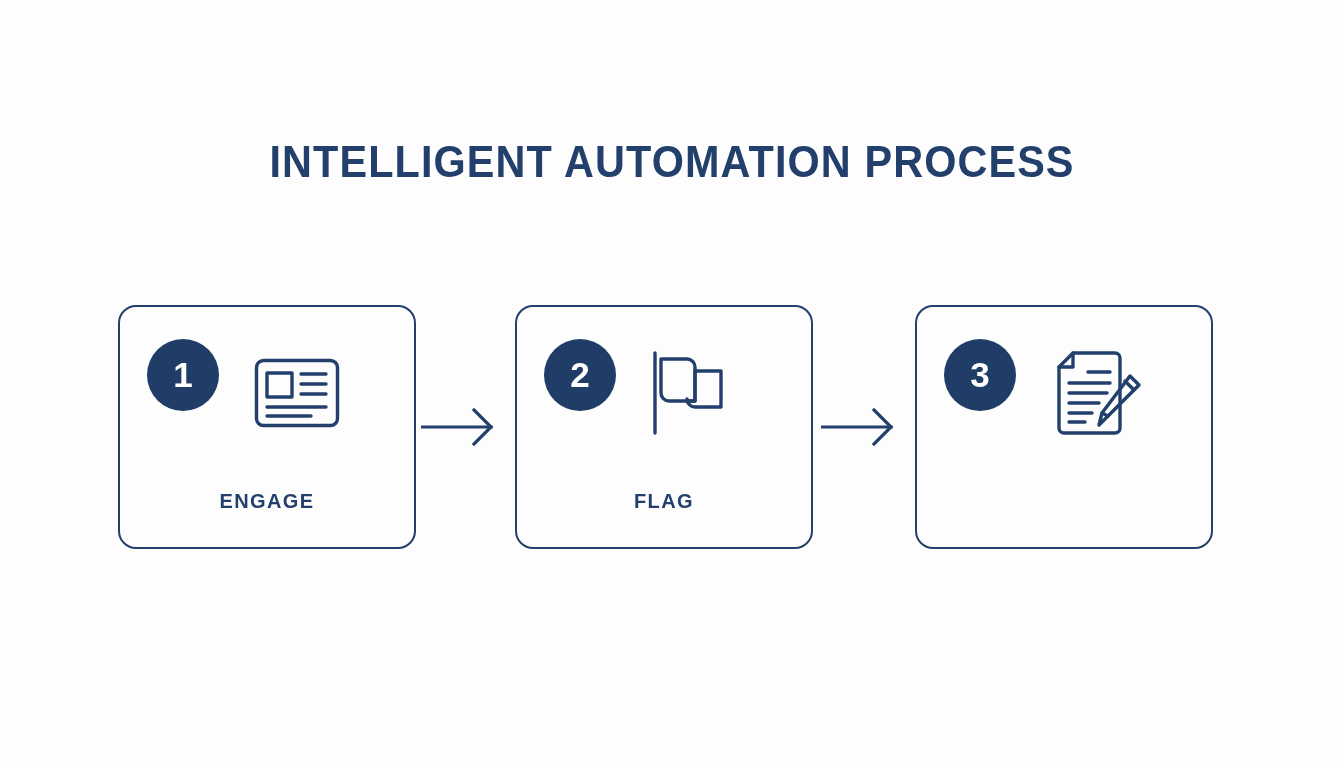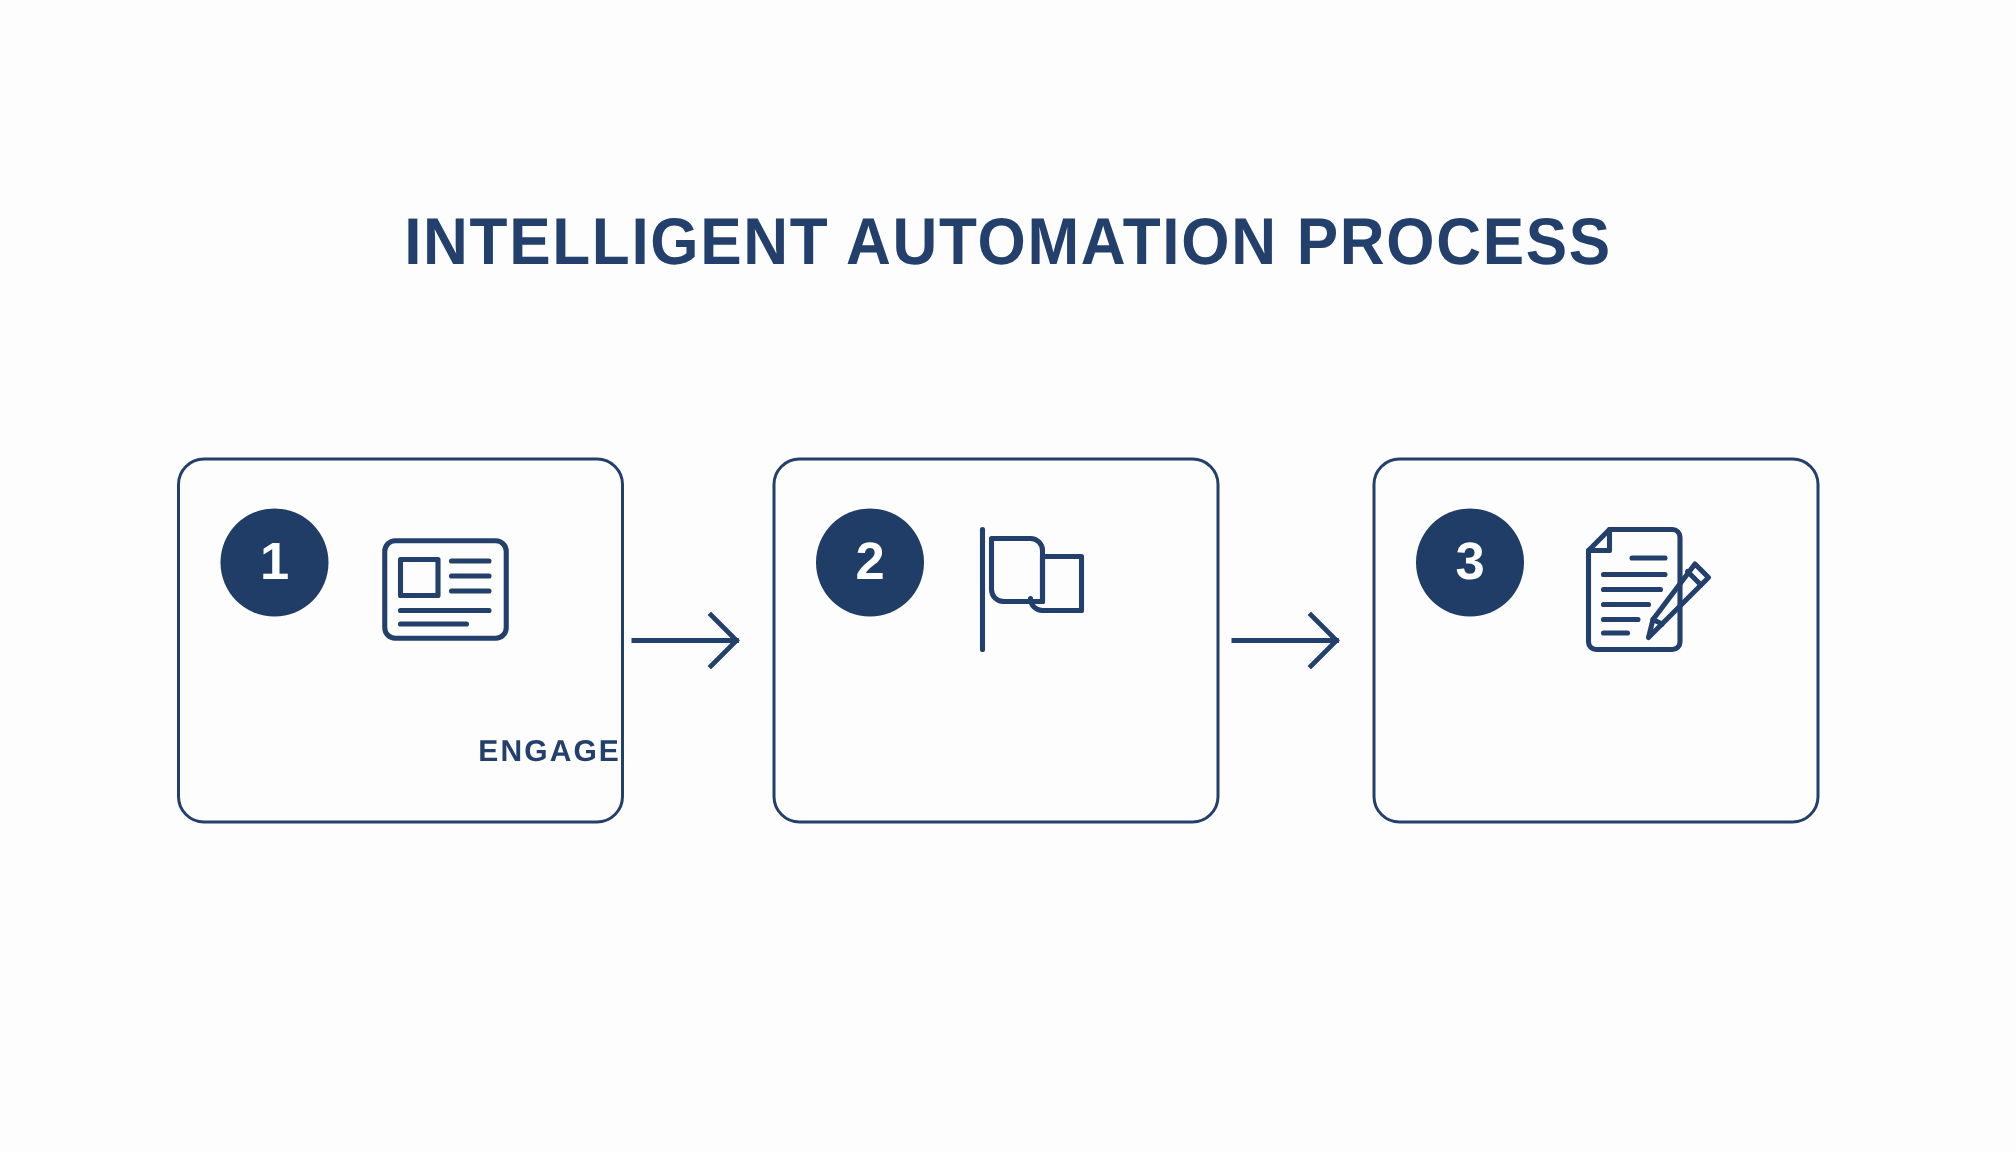--- a/index.html
+++ b/index.html
@@ -91,21 +91,21 @@
   .card-icon svg {
     display: block;
     overflow: visible;
   }
 
   .card-label {
     position: absolute;
     left: 0;
     right: 0;
     top: 183px;
-    text-align: right;
+    text-align: center;
     font-size: 20px;
     font-weight: bold;
     letter-spacing: 1.4px;
     color: #22406b;
   }
 
   
   .arrow {
     position: absolute;
     top: 103px;
@@ -154,20 +154,21 @@
       <div class="badge">2</div>
 
       <div class="card-icon">
         <svg width="74" height="84" viewBox="0 0 74 84" fill="none" stroke="#22406b" stroke-width="3.4" stroke-linecap="round" stroke-linejoin="round">
           <line x1="4" y1="2" x2="4" y2="82"></line>
           <path d="M10 8 H36 A8 8 0 0 1 44 16 V50 H18 A8 8 0 0 1 10 42 Z"></path>
           <path d="M44 20 H70 V56 H44 A8 8 0 0 1 36 48 V50 H44 Z"></path>
         </svg>
       </div>
 
+      <div class="card-label">FLAG</div>
     </div>
 
     <div class="arrow arrow-2">
       <svg width="80" height="38" viewBox="0 0 80 38" fill="none" stroke="#22406b" stroke-width="3.2" stroke-linecap="square" stroke-linejoin="miter">
         <line x1="0" y1="19" x2="70" y2="19"></line>
         <polyline points="53,2 70,19 53,36"></polyline>
       </svg>
     </div>
 
     <div class="card card-3">

